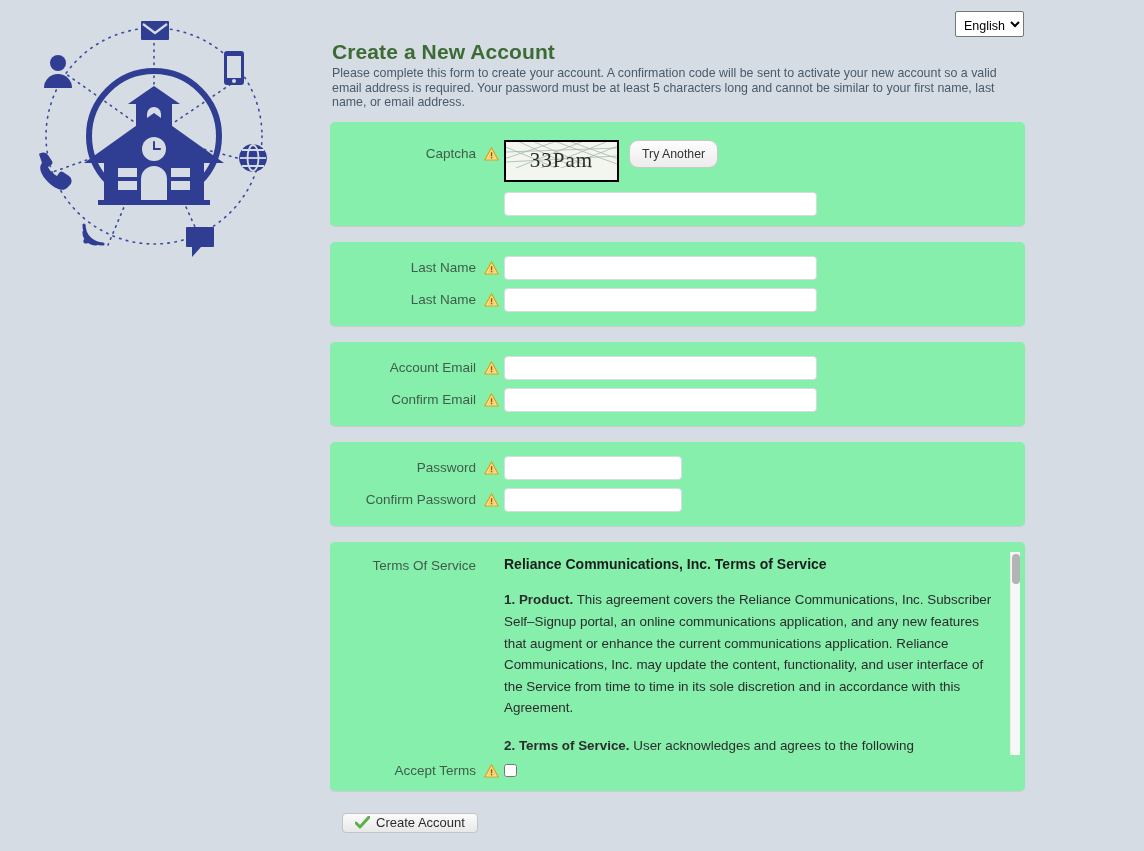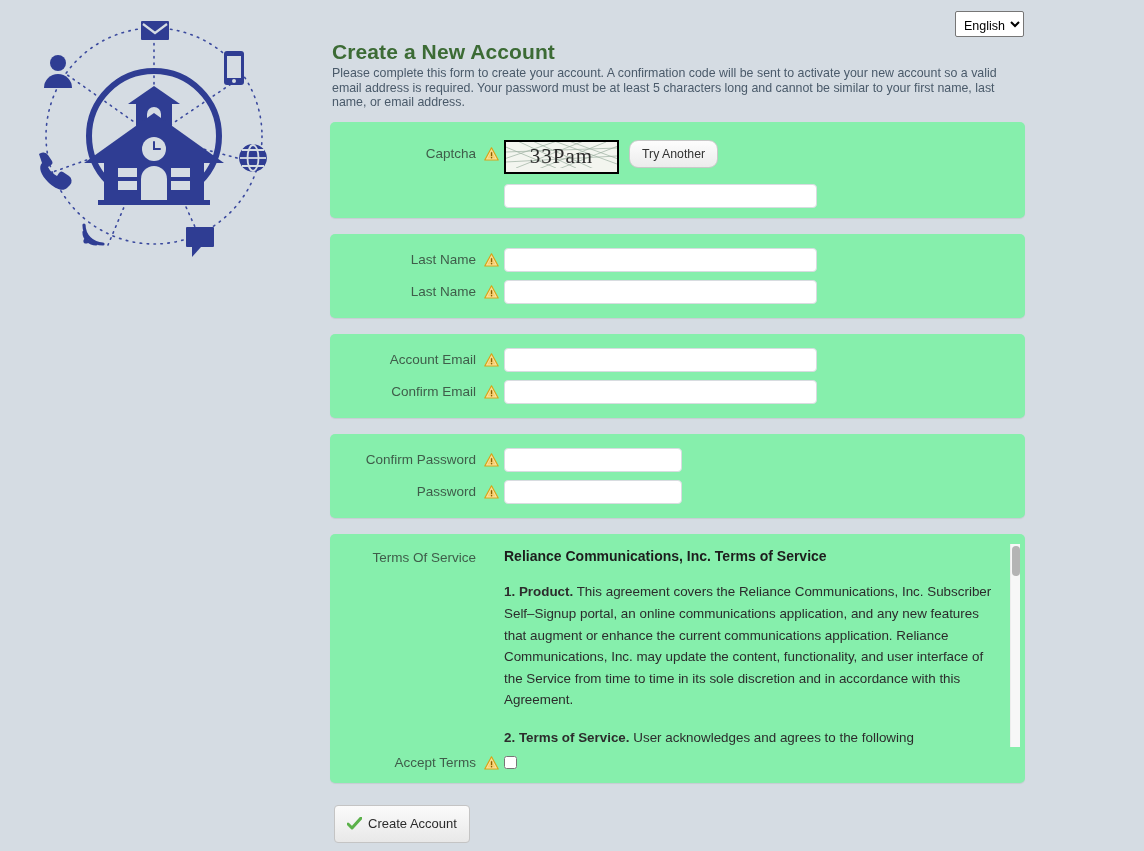--- a/index.html
+++ b/index.html
@@ -103,21 +103,21 @@
   .txt.narrow { width:178px; }
 
   
   .captcha-row { align-items:flex-start; padding-top:8px; }
   .captcha-label-cell {
     width:148px; text-align:right; font-size:13.5px; color:#3f5d4a;
     padding-right:2px; padding-top:6px;
   }
   .captcha-warn { padding-top:7px; }
   #captcha-img {
-    width:115px; height:34px;
+    width:115px; height:42px;
     border:2px solid #000;
     background:#f3f5ef;
     position:relative;
     overflow:hidden;
     display:block;
   }
   #captcha-img .glyphs {
     position:absolute; left:0; top:0; width:100%; height:100%;
     display:flex; align-items:center; justify-content:center;
     font-family:"Liberation Serif", serif;
@@ -180,25 +180,25 @@
   }
   #accept-row { padding-top:6px; }
   #accept-checkbox {
     width:13px; height:13px;
     margin:0;
     cursor:pointer;
   }
 
   
   #create-btn {
-    margin:6px 0 0 4px;
+    margin:6px 0 0 12px;
     display:inline-flex;
     align-items:center;
     gap:6px;
-    height:38px;
+    height:20px;
     padding:0 12px;
     font-size:13px;
     font-family:"Liberation Sans", sans-serif;
     color:#2b2b2b;
     background:linear-gradient(#fbfbfb,#e8e8e8);
     border:1px solid #c4c4c4;
     border-radius:4px;
     cursor:pointer;
   }
   #return-link {
@@ -395,33 +395,33 @@
           <rect x="6.9" y="10" width="1.3" height="1.4" fill="#8a6000"></rect>
         </svg>
       </div>
       <input class="txt wide" type="text" value="" style="">
     </div>
   </div>
 
   
   <div class="panel">
     <div class="field-row">
+      <div class="field-label">Password</div>
+      <div class="warn-cell">
+        <svg class="warn-icon" width="15" height="14" viewBox="0 0 15 14">
+          <path d="M7.5 0.8 L14.2 13 H0.8 Z" fill="#fbe3a0" stroke="#d9a316" stroke-width="1.2" stroke-linejoin="round"></path>
+          <path d="M7.5 3.6 L11.6 11.4 H3.4 Z" fill="#f5c14e" opacity="0.55"></path>
+          <rect x="6.9" y="5.2" width="1.3" height="4" fill="#8a6000"></rect>
+          <rect x="6.9" y="10" width="1.3" height="1.4" fill="#8a6000"></rect>
+        </svg>
+      </div>
+      <input class="txt narrow" type="password" value="" style="">
+    </div>
+    <div class="field-row">
       <div class="field-label two-line">Confirm Password</div>
-      <div class="warn-cell">
-        <svg class="warn-icon" width="15" height="14" viewBox="0 0 15 14">
-          <path d="M7.5 0.8 L14.2 13 H0.8 Z" fill="#fbe3a0" stroke="#d9a316" stroke-width="1.2" stroke-linejoin="round"></path>
-          <path d="M7.5 3.6 L11.6 11.4 H3.4 Z" fill="#f5c14e" opacity="0.55"></path>
-          <rect x="6.9" y="5.2" width="1.3" height="4" fill="#8a6000"></rect>
-          <rect x="6.9" y="10" width="1.3" height="1.4" fill="#8a6000"></rect>
-        </svg>
-      </div>
-      <input class="txt narrow" type="password" value="" style="">
-    </div>
-    <div class="field-row">
-      <div class="field-label">Password</div>
       <div class="warn-cell">
         <svg class="warn-icon" width="15" height="14" viewBox="0 0 15 14">
           <path d="M7.5 0.8 L14.2 13 H0.8 Z" fill="#fbe3a0" stroke="#d9a316" stroke-width="1.2" stroke-linejoin="round"></path>
           <path d="M7.5 3.6 L11.6 11.4 H3.4 Z" fill="#f5c14e" opacity="0.55"></path>
           <rect x="6.9" y="5.2" width="1.3" height="4" fill="#8a6000"></rect>
           <rect x="6.9" y="10" width="1.3" height="1.4" fill="#8a6000"></rect>
         </svg>
       </div>
       <input class="txt narrow" type="password" value="" style="">
     </div>

